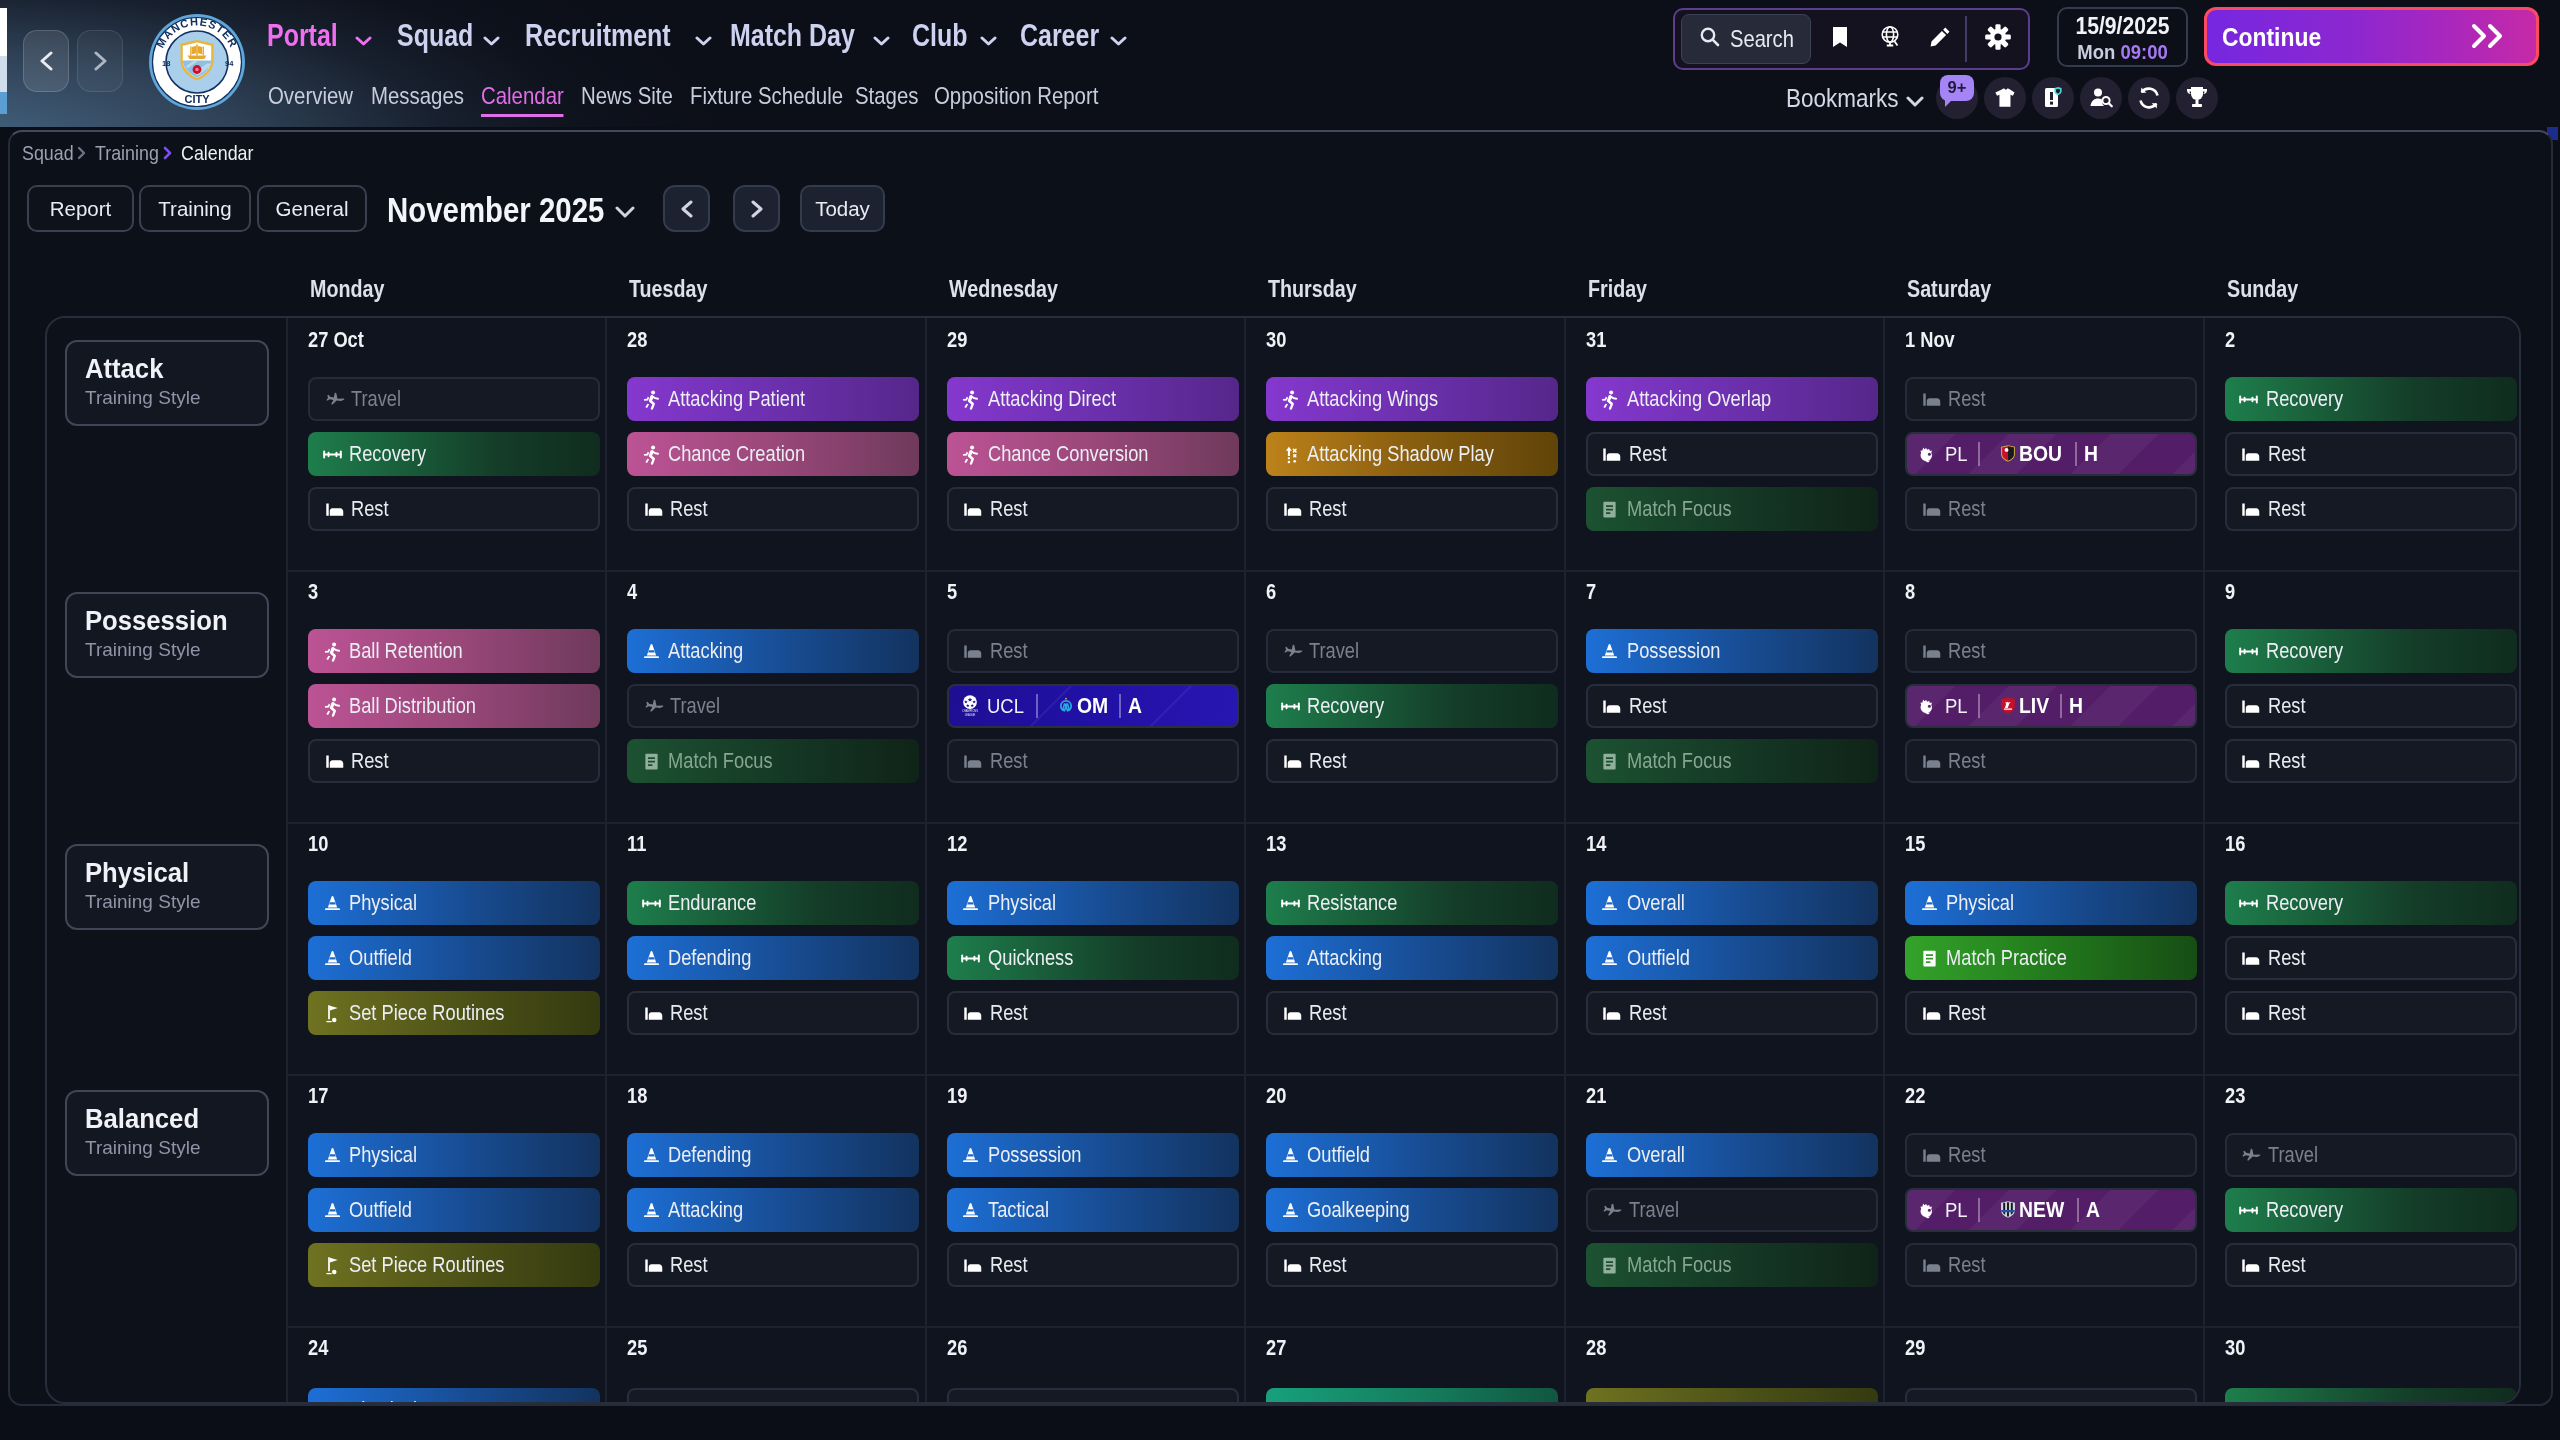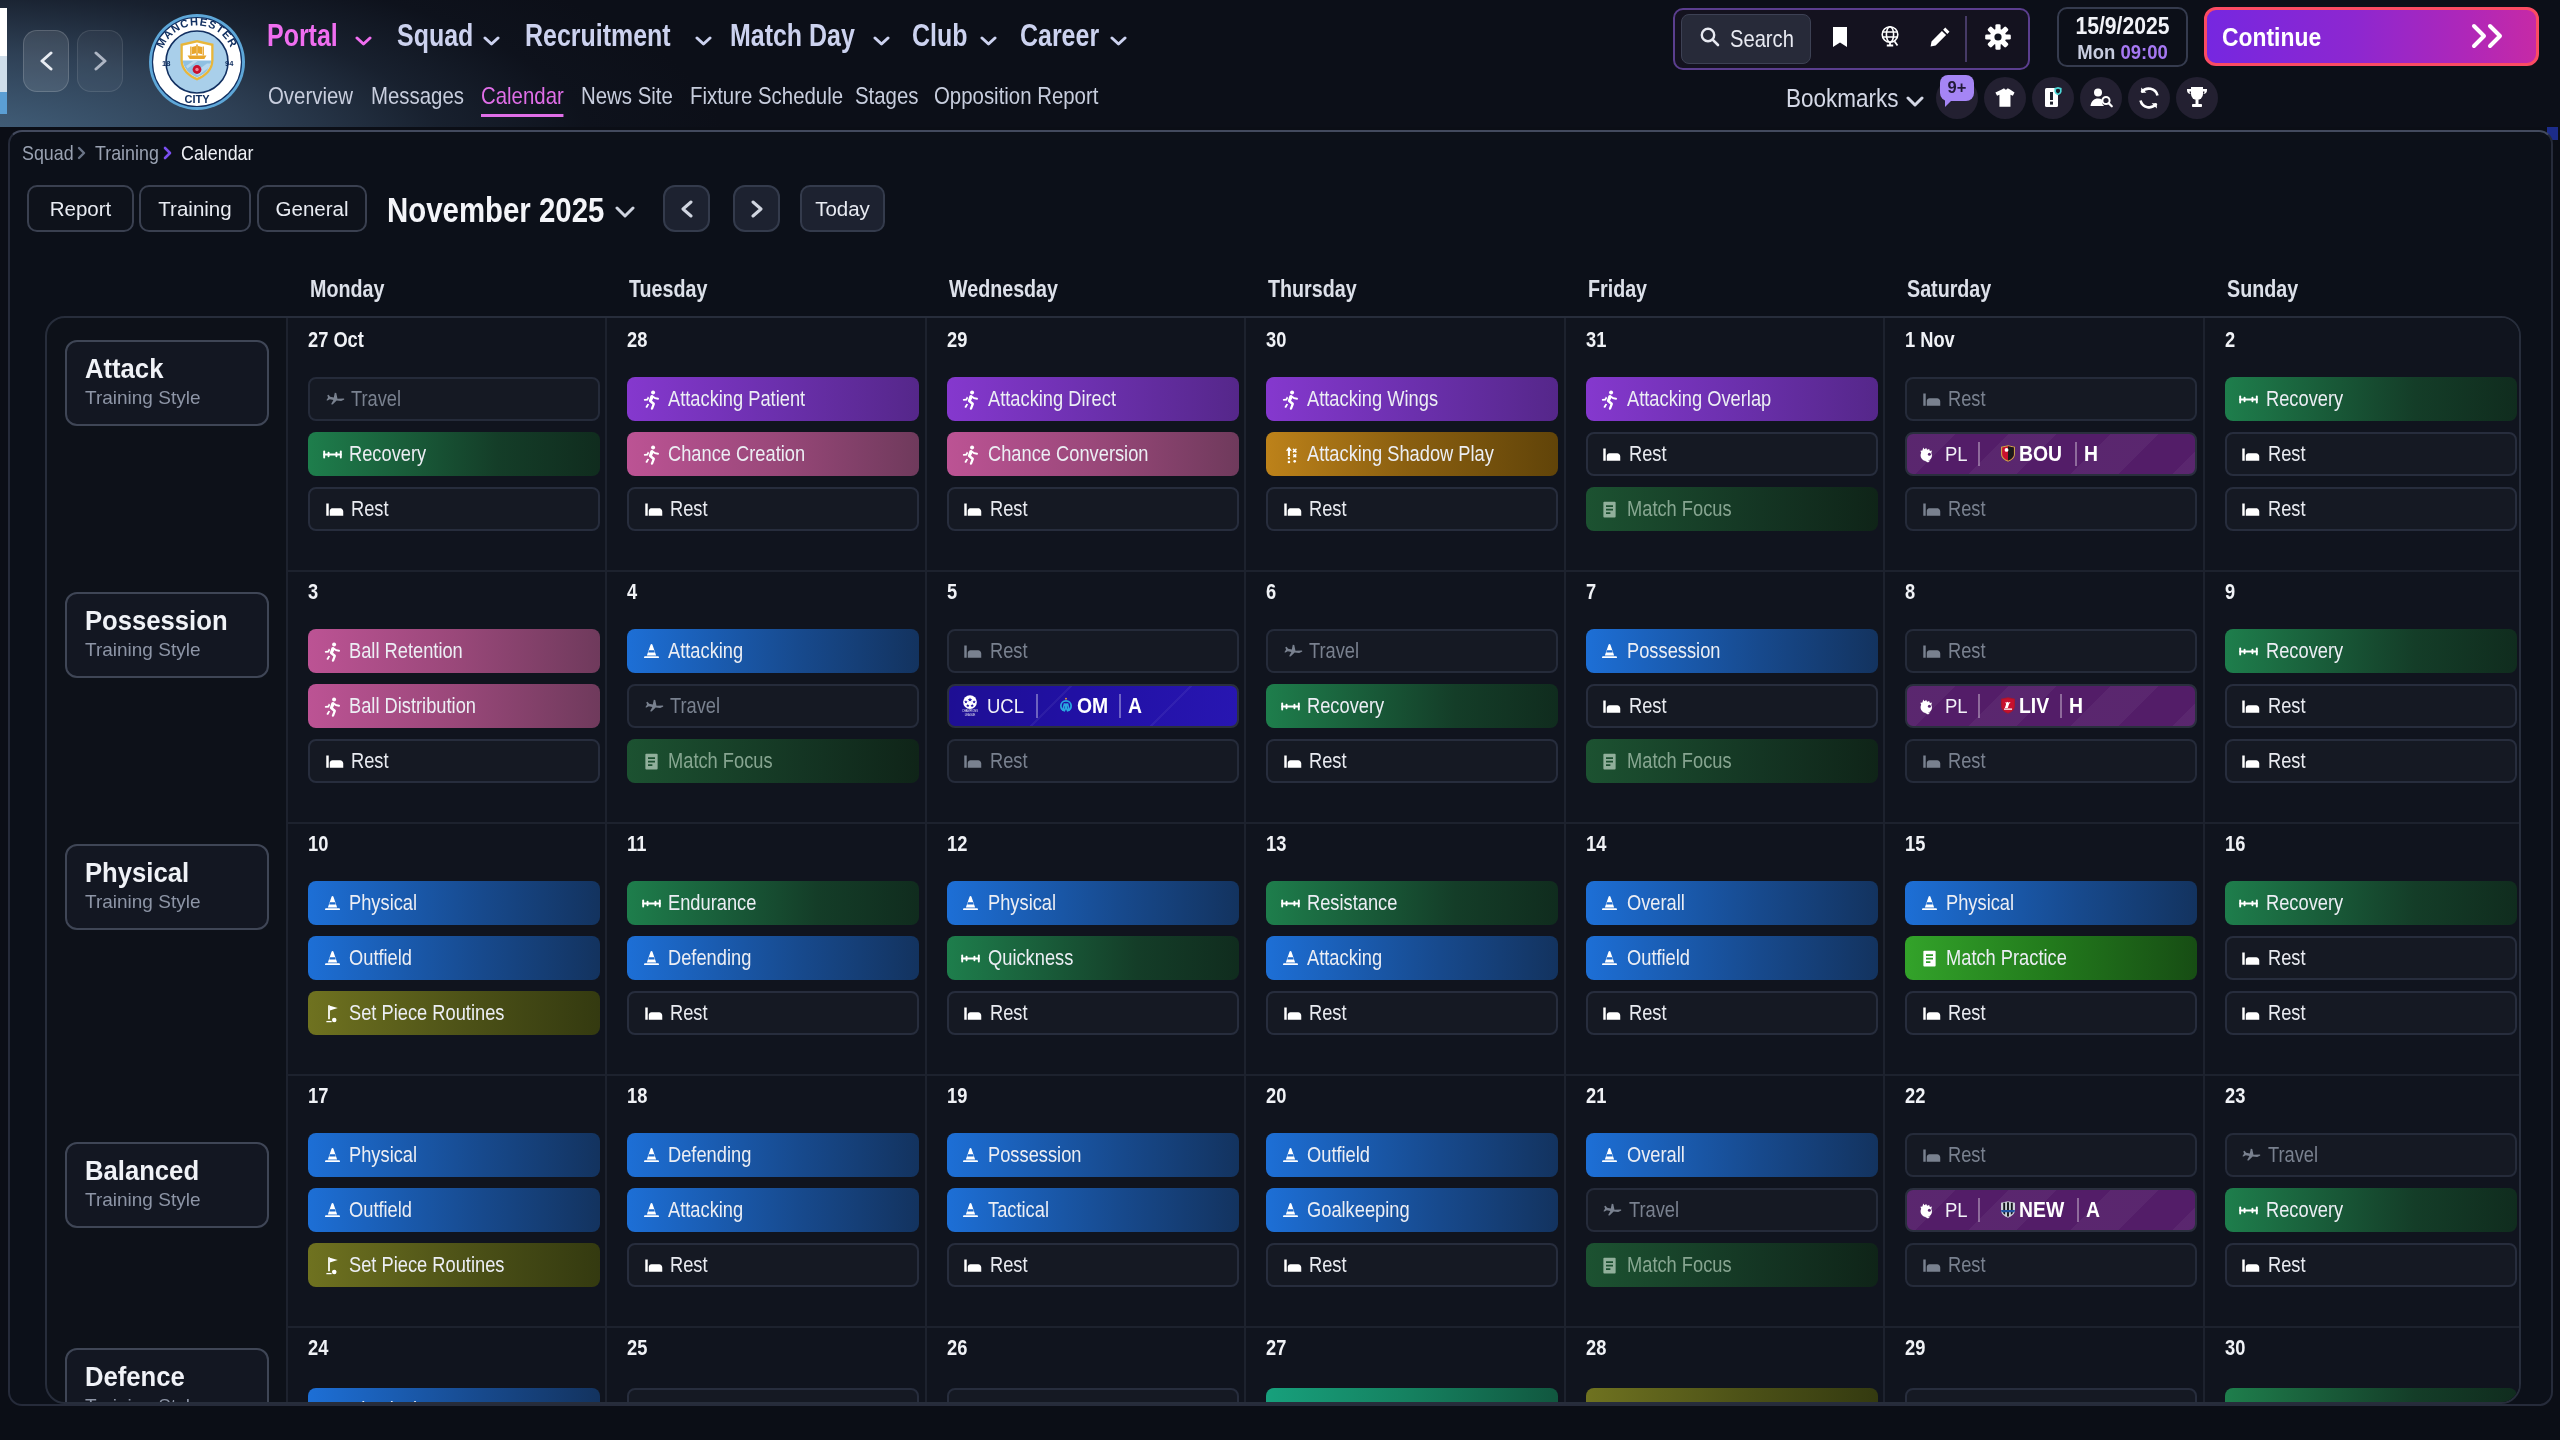--- a/index.html
+++ b/index.html
@@ -270,26 +270,22 @@
         <div class="t2">Training Style</div>
       </div>
       <div class="sbox" style="left:18px;top:274px;">
         <div class="t1">Possession</div>
         <div class="t2">Training Style</div>
       </div>
       <div class="sbox" style="left:18px;top:526px;">
         <div class="t1">Physical</div>
         <div class="t2">Training Style</div>
       </div>
-      <div class="sbox" style="left:18px;top:824px;">
+      <div class="sbox" style="left:18px;top:772px;">
         <div class="t1">Balanced</div>
-        <div class="t2">Training Style</div>
-      </div>
-      <div class="sbox" style="left:18px;top:1030px;">
-        <div class="t1">Defence</div>
         <div class="t2">Training Style</div>
       </div>
       <div class="datenum" style="left:261.0px;top:10px;">27 Oct</div>
       <div class="pill" style="left:261.0px;top:59.0px;background:rgba(255,255,255,0.022);border:2px solid #252b3a;">
         <span class="pic">
           <svg width="24" height="24" viewBox="0 0 24 24" style="">
             <path fill="#79818f" d="M22.6 10.9c.8.3.8 1 .1 1.4l-3.1 1.5-5.1-.6-4.7 4.6-1.7-.3 2.6-5-4.1-.9-2.5 1.6-1.4-.3 1.9-2.9-.8-3 1.4-.3 1.8 2.2 4.2.9 1.1-5.5 1.7.3 1.4 6.5z"></path>
           </svg>
         </span>
         <span class="plab" style="color:#79818f">Travel</span>

